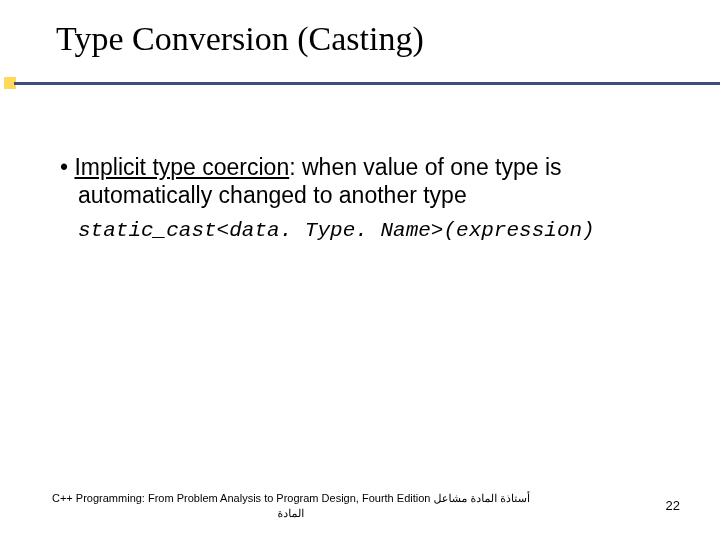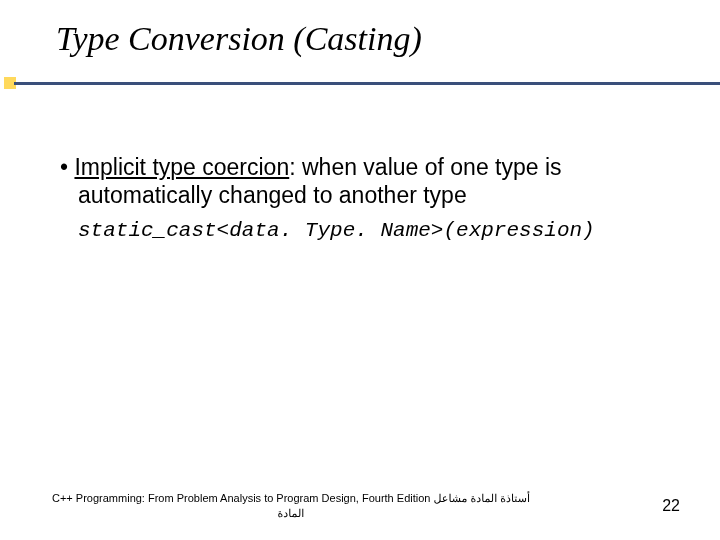--- a/index.html
+++ b/index.html
@@ -6,21 +6,20 @@
   body {
     width: 720px;
     height: 540px;
     background: #ffffff;
     font-family: "Times New Roman", Times, serif;
     position: relative;
     overflow: hidden;
   }
   .title-area {
     padding: 20px 9px 8px 56px;
-    font-style: italic;
   }
   .title {
     font-size: 34px;
     color: #000;
     font-weight: normal;
   }
   .rule-wrap {
     position: relative;
     margin-top: 14px;
     height: 6px;
@@ -79,21 +78,21 @@
     align-items: center;
     font-family: Arial, Helvetica, sans-serif;
     font-size: 11px;
     color: #000;
   }
   .footer-left {
     text-align: center;
     line-height: 1.3;
   }
   .pagenum {
-    font-size: 16px;
+    font-size: 13px;
   }
 </style>
 </head>
 <body>
 
 <div class="title-area">
   <h1 class="title">Type Conversion (Casting)</h1>
 </div>
 
 <div class="rule-wrap">

